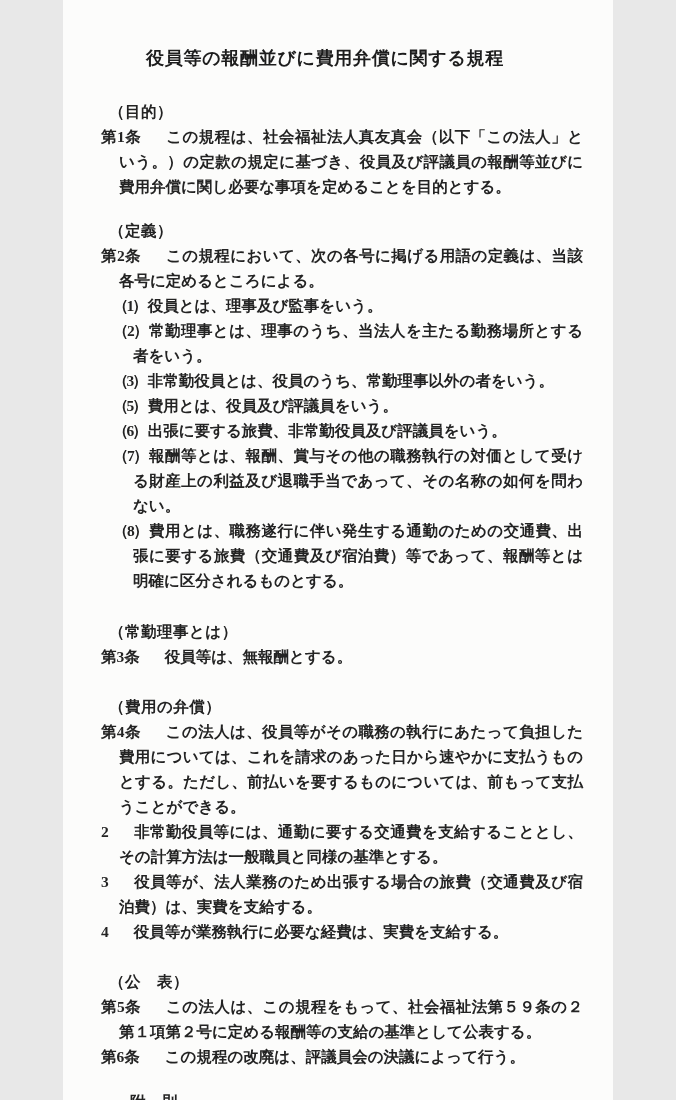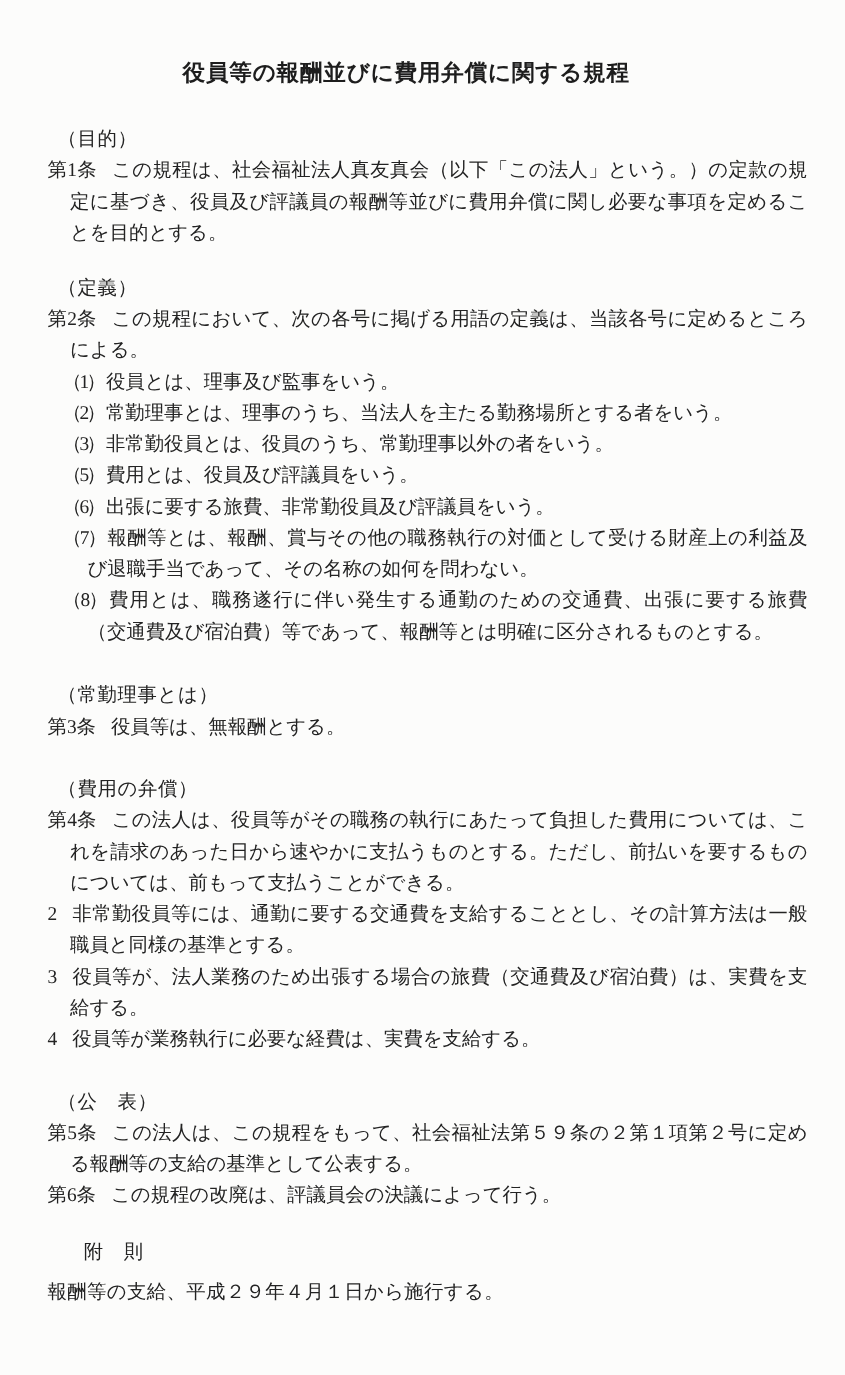--- a/index.html
+++ b/index.html
@@ -2,21 +2,21 @@
 <html lang="ja"><head>
 <meta charset="utf-8">
 <style>
   html, body {
     margin: 0;
     padding: 0;
     background: #e8e8e8;
   }
   .page {
     position: relative;
-    width: 676px;
+    width: 550px;
     height: 1100px;
     margin: 0 auto;
     background: #fcfcfb;
     color: #232323;
     font-family: "Liberation Serif", "DejaVu Serif", serif;
     font-size: 15.5px;
     line-height: 25px;
     box-sizing: border-box;
     padding: 45px 30px 0 38px;
     overflow: hidden;
@@ -26,30 +26,30 @@
     font-size: 18px;
     font-weight: bold;
     letter-spacing: 0.7px;
     line-height: 26px;
     text-align: center;
     position: relative;
     left: -17px;
     margin: 0;
     color: #1d1d1d;
   }
-  p { margin: 0; }
+  p { margin: 0; font-weight: bold; }
   .heading {
     margin-left: 8px;
     letter-spacing: 0.5px;
   }
   .article {
     padding-left: 18px;
     text-indent: -18px;
   }
-  .article .label { margin-right: 12px; }
+  .article .label { margin-right: 25px; }
   .items { margin-left: 12px; }
   .item {
     padding-left: 20px;
     text-indent: -20px;
   }
   .item .num { margin-right: 2px; letter-spacing: -2px; }
   .appendix-text { letter-spacing: 0.3px; }
   
   .mt28 { margin-top: 28px; }
   .mt26 { margin-top: 26px; }

